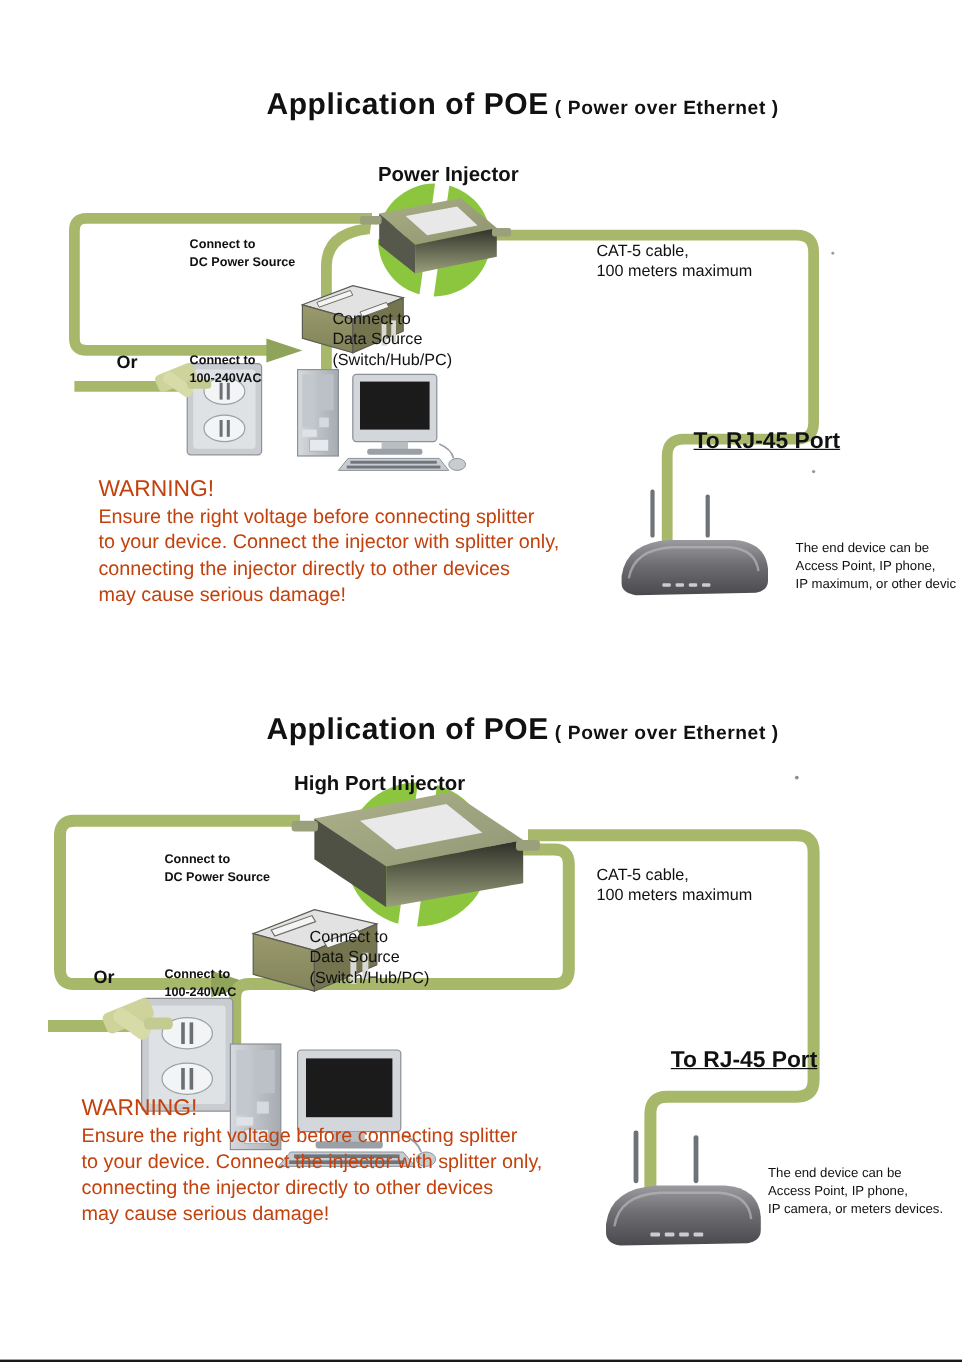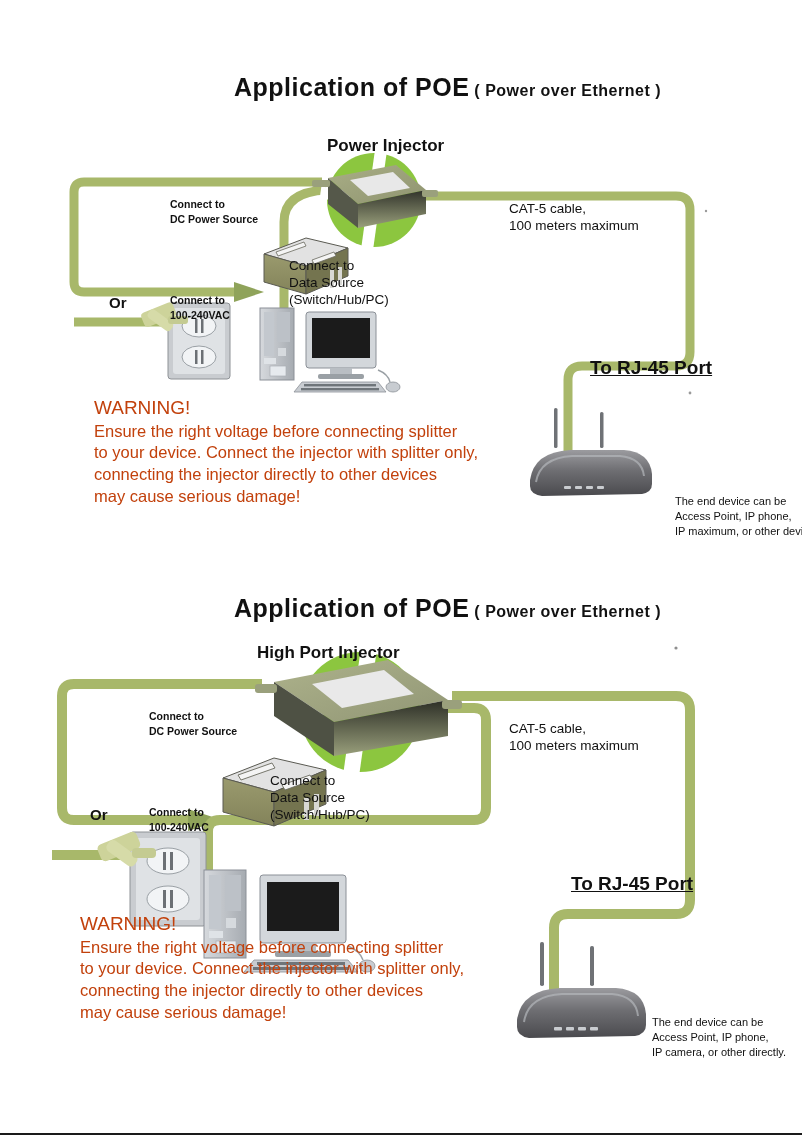--- a/index.html
+++ b/index.html
@@ -1,37 +1,37 @@
 <!DOCTYPE html>
 <html><head>
 <meta charset="utf-8">
 <style>
   html,body{margin:0;padding:0;background:#ffffff;}
   body{width:802px;height:1136px;position:relative;overflow:hidden;
        font-family:"Liberation Sans","DejaVu Sans",sans-serif;color:#000;}
 
-  .diagram{position:absolute;left:12px;width:642px;background:#fff;}
+  .diagram{position:absolute;left:0;width:642px;background:#fff;}
   #diagram-1{top:0;height:560px;}
   #diagram-2{top:560px;height:512px;}
 
   .bottom-rule{position:absolute;left:0;top:1133px;width:802px;height:2px;background:#1a1a1a;}
 
   
   .title{position:absolute;white-space:nowrap;font-weight:bold;letter-spacing:.5px;color:#111;}
   .title .main{font-size:25px;}
   .title .sub{font-size:16px;font-weight:bold;}
 
   .injector-label{position:absolute;white-space:nowrap;font-size:17px;font-weight:bold;color:#111;}
 
   .lbl{position:absolute;white-space:nowrap;color:#111;}
   .lbl-sm{font-size:10.5px;font-weight:bold;line-height:1.45;}
   .lbl-md{font-size:13.5px;line-height:1.25;}
   .lbl-or{font-size:15px;font-weight:bold;}
   .lbl-rj{font-size:19px;font-weight:bold;text-decoration:underline;}
-  .lbl-end{font-size:11px;line-height:1.35;margin-top:44px;}
+  .lbl-end{font-size:11px;line-height:1.35;}
 
   .warn{position:absolute;color:#c2410c;}
   .warn .w-head{font-size:19px;line-height:1.25;margin-bottom:1px;}
   .warn .w-body{font-size:16.5px;line-height:1.31;}
 
   
   .art{position:absolute;left:0;top:0;width:802px;height:100%;pointer-events:none;}
 </style>
 </head>
 <body>
@@ -356,21 +356,21 @@
   <div class="lbl lbl-md" style="left:497px;top:161px;">
     <div>CAT-5 cable,</div>
     <div>100 meters maximum</div>
   </div>
 
   <div class="lbl lbl-rj" style="left:559px;top:313px;">To RJ-45 Port</div>
 
   <div class="lbl lbl-end" style="left:640px;top:411px;">
     <div>The end device can be</div>
     <div>Access Point, IP phone,</div>
-    <div>IP camera, or other directly.</div>
+    <div>IP camera, or meters devices.</div>
   </div>
 
   <div class="warn" style="left:68px;top:352px;">
     <div class="w-head">WARNING!</div>
     <div class="w-body">Ensure the right voltage before connecting splitter</div>
     <div class="w-body">to your device. Connect the injector with splitter only,</div>
     <div class="w-body">connecting the injector directly to other devices</div>
     <div class="w-body">may cause serious damage!</div>
   </div>
 </div>

